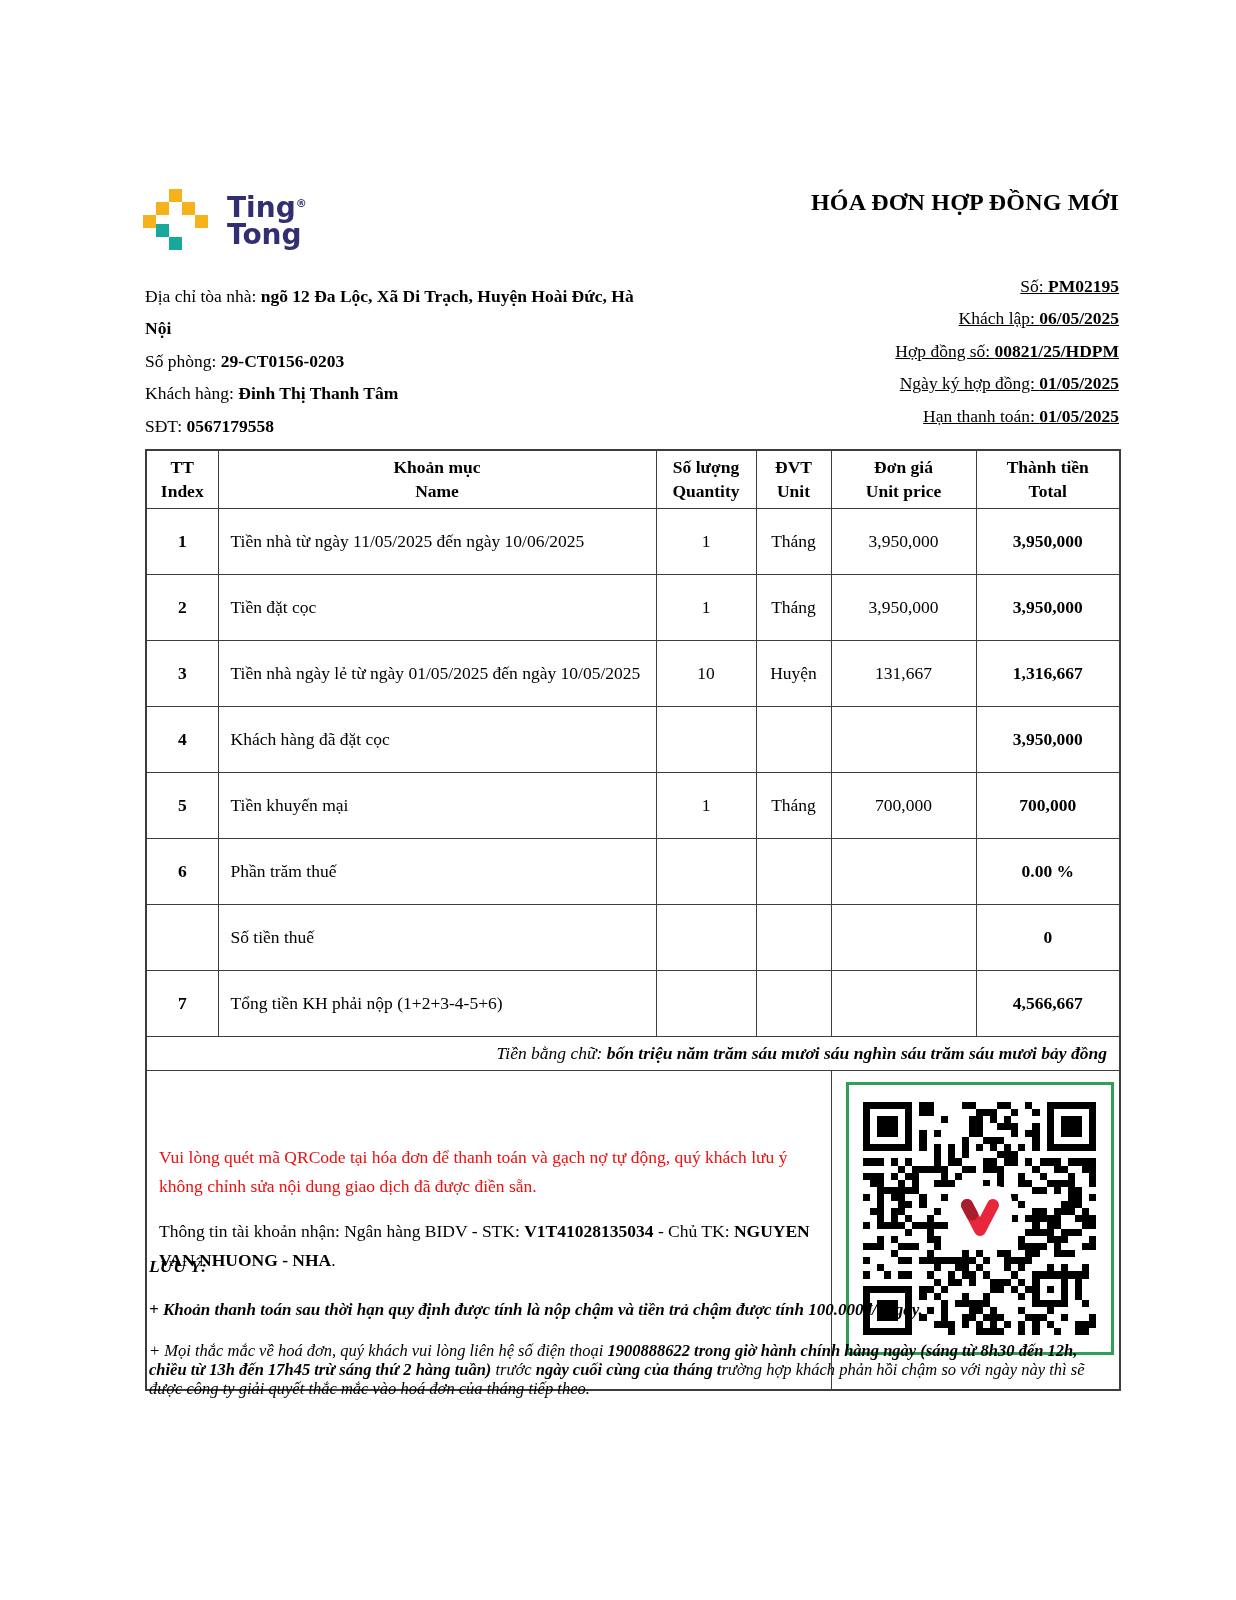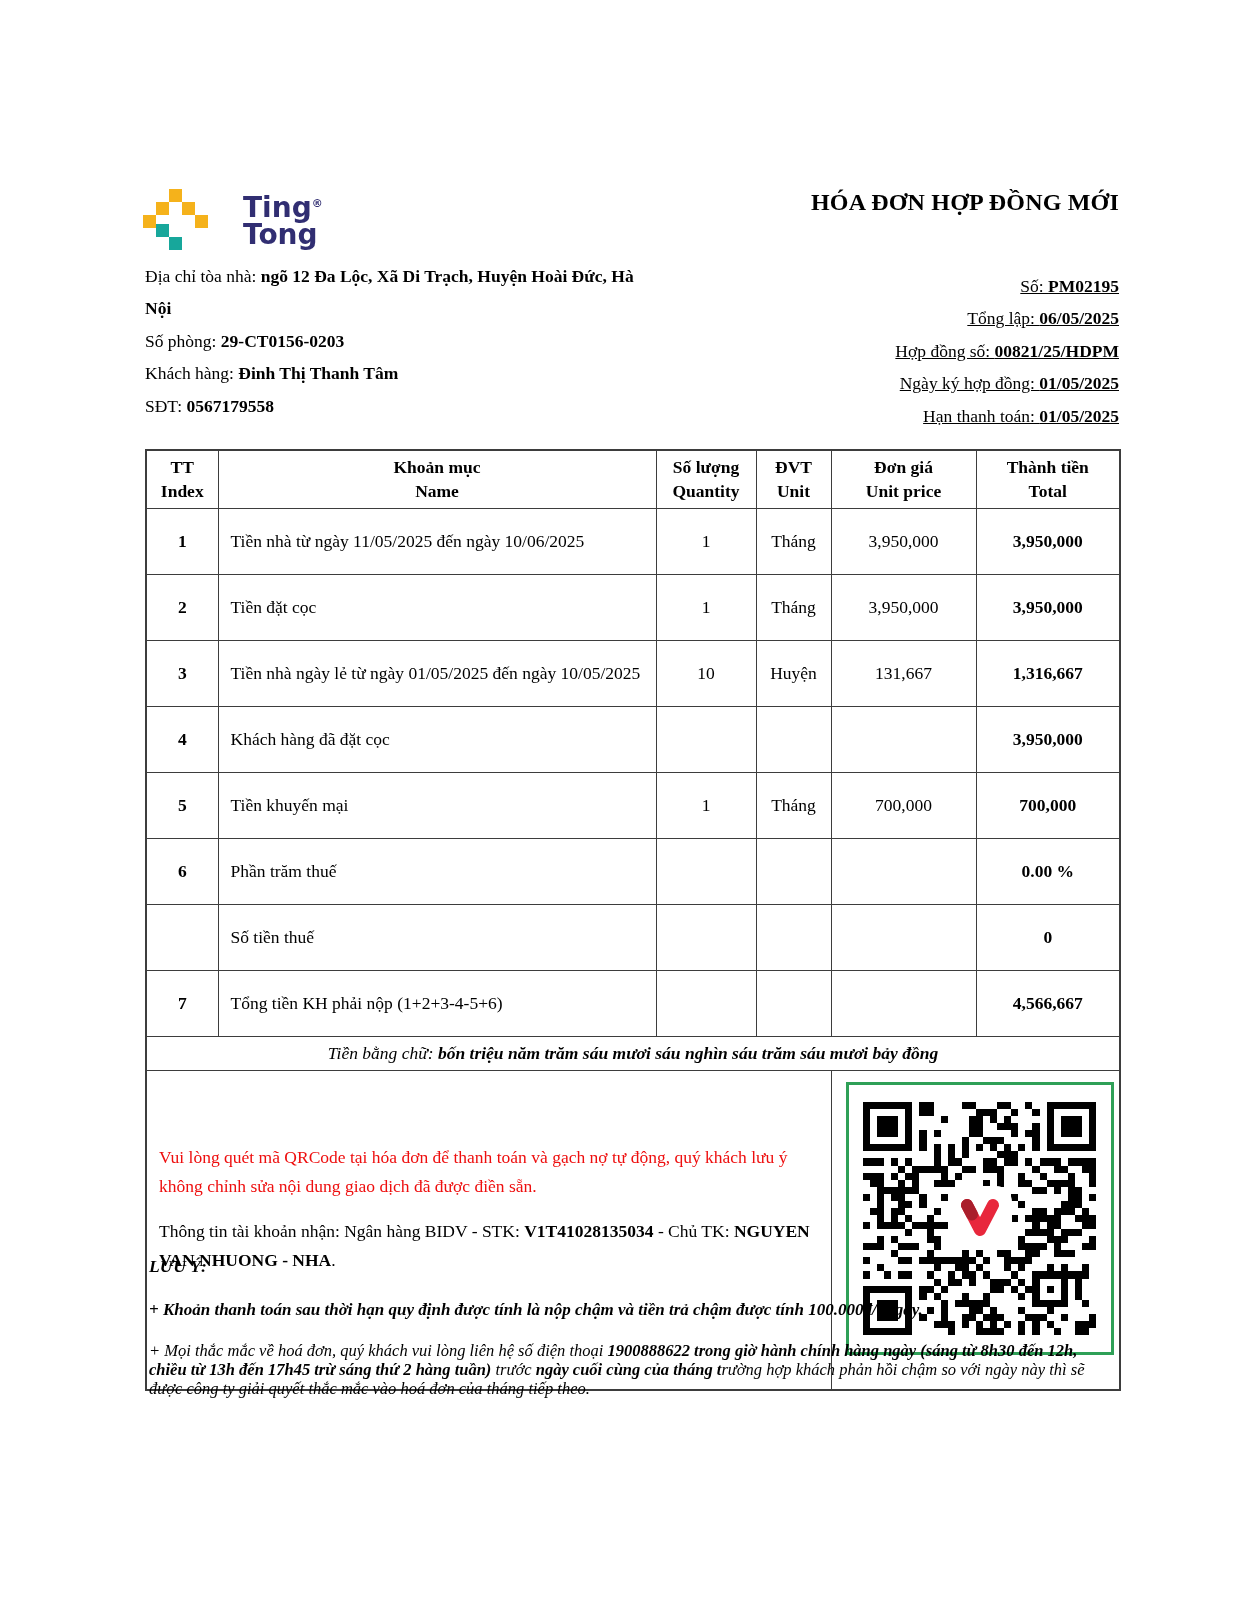--- a/index.html
+++ b/index.html
@@ -26,43 +26,43 @@
   .logo-mark .y{background:var(--logo-yellow);}
   .logo-mark .t{background:var(--logo-teal);}
   .sq1{left:26px;top:1px;}
   .sq2{left:13px;top:14px;}
   .sq3{left:39px;top:14px;}
   .sq4{left:0;top:27px;}
   .sq5{left:52px;top:27px;}
   .tbar{left:13px;top:36px;width:39px;height:13px;}
   .tstem{left:26px;top:49px;width:13px;height:14px;}
   .logo-text{
-    position:absolute;left:100px;top:2px;
+    position:absolute;left:84px;top:2px;
     font-family:"DejaVu Sans","Liberation Sans",sans-serif;
     font-weight:bold;font-size:28px;line-height:27px;color:var(--logo-navy);
   }
   .logo-text .reg{font-size:11px;vertical-align:super;}
   
   .doc-title{position:absolute;top:189px;right:117px;font-size:24px;font-weight:bold;letter-spacing:.2px;}
-  .info-left{position:absolute;left:145px;top:260px;width:540px;font-size:17.5px;line-height:32.4px;}
+  .info-left{position:absolute;left:145px;top:280px;width:540px;font-size:17.5px;line-height:32.4px;}
   .info-right{position:absolute;right:117px;top:270px;font-size:17.5px;line-height:32.4px;text-align:right;text-decoration:underline;}
   .info-left b,.info-right b{font-weight:bold;}
   
   .inv-table{
     position:absolute;left:145px;top:449px;width:974px;
     border-collapse:collapse;table-layout:fixed;font-size:17.5px;
   }
   .inv-table td,.inv-table th{border:1.5px solid var(--line);vertical-align:middle;text-align:center;padding:2px 6px;}
   .inv-table{border:2px solid var(--line);}
   .inv-table .hdr th{font-weight:bold;height:58px;line-height:24px;}
   .cell-name{text-align:left !important;padding:20px 12px !important;line-height:25px;}
   .col-total{font-weight:bold;}
   .row-h38{height:38px;} .row-h40{height:40px;} .row-h63{height:63px;}
   .row-h39{height:39px;} .row-h37{height:37px;} .row-h42{height:42px;} .row-h56{height:56px;}
-  .amount-row td{height:34px;text-align:center;padding:2px 4px;font-style:italic;}
+  .amount-row td{height:34px;text-align:right;padding:2px 12px;font-style:italic;}
   .amount-row b{font-weight:bold;font-style:italic;}
   
   .pay-cell{height:320px;vertical-align:top !important;text-align:left !important;padding:72px 18px 0 12px !important;line-height:29px;}
   .pay-red{color:var(--note-red);margin-bottom:16px;}
   .qr-cell{vertical-align:top !important;padding:11px 0 0 14px !important;text-align:left !important;}
   .qr-box{
     position:relative;width:268px;height:273px;background:#fff;
     border:3px solid var(--qr-border-green);
     display:flex;align-items:center;justify-content:center;
   }
@@ -104,21 +104,21 @@
 
   <div class="info-left">
     <div><span>Địa chỉ tòa nhà: </span><b>ngõ 12 Đa Lộc, Xã Di Trạch, Huyện Hoài Đức, Hà</b><br><b>Nội</b></div>
     <div><span>Số phòng: </span><b>29-CT0156-0203</b></div>
     <div><span>Khách hàng: </span><b>Đinh Thị Thanh Tâm</b></div>
     <div><span>SĐT: </span><b>0567179558</b></div>
   </div>
 
   <div class="info-right">
     <div><span>Số: </span><b>PM02195</b></div>
-    <div><span>Tổng lập: </span><b>06/05/2025</b></div>
+    <div><span>Khách lập: </span><b>06/05/2025</b></div>
     <div><span>Hợp đồng số: </span><b>00821/25/HDPM</b></div>
     <div><span>Ngày ký hợp đồng: </span><b>01/05/2025</b></div>
     <div><span>Hạn thanh toán: </span><b>01/05/2025</b></div>
   </div>
 
   <table class="inv-table">
     <colgroup>
       <col style="width:72px">
         <col style="width:438px">
         <col style="width:100px">

